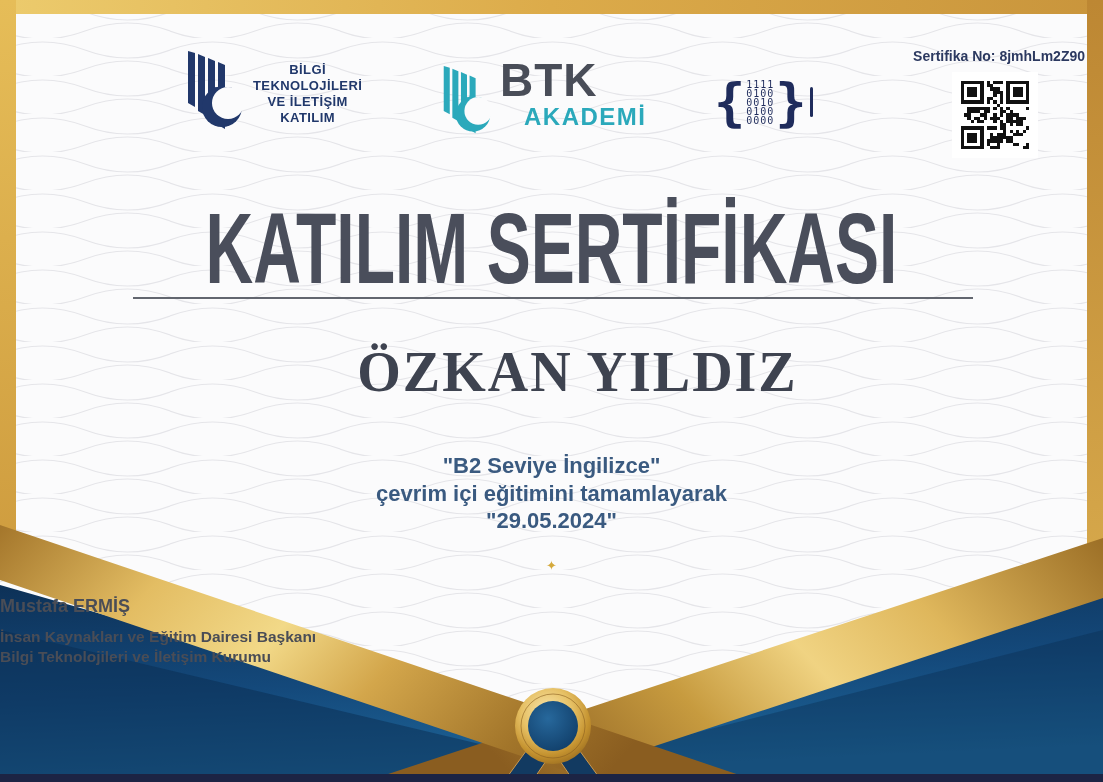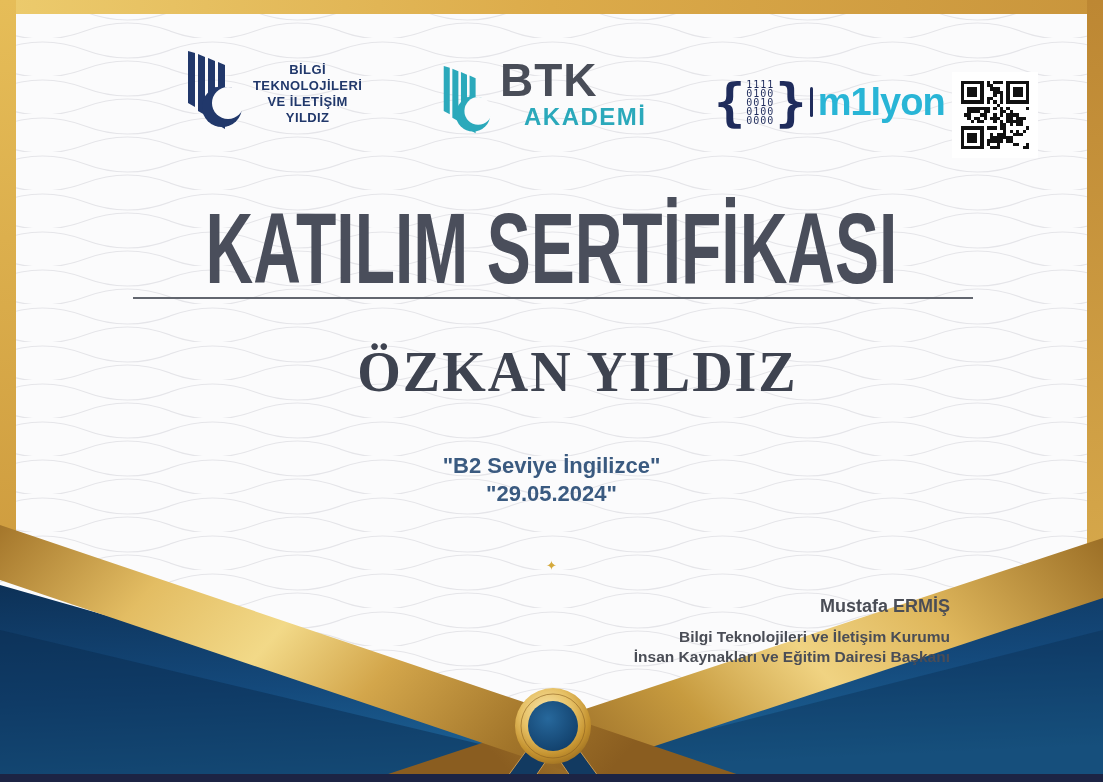--- a/index.html
+++ b/index.html
@@ -37,21 +37,21 @@
   .qr-pad svg{position:absolute;left:9px;top:9px;}
   
   .title{left:0;top:198px;width:1103px;text-align:center;font-size:100px;line-height:100px;
       font-weight:700;color:#4a4e5b;transform:scaleX(.66);letter-spacing:0;}
   .title-underline{left:133px;top:297px;width:840px;border-top:2px solid #62666f;}
   .name{left:0;top:340px;width:1103px;text-align:center;font-family:"Liberation Serif",serif;
       font-size:56px;font-weight:600;letter-spacing:2px;color:#3e4350;padding-left:26px;}
   .body-text{left:0;top:452px;width:1103px;text-align:center;font-size:22px;font-weight:700;
       color:#3a5a80;line-height:27.5px;}
   .star{left:0;top:558px;width:1103px;text-align:center;font-size:13px;color:#d4a93c;}
-  .sig{left:0;top:596px;width:950px;text-align:right;color:#4a4d56;}
+  .sig{left:0;top:596px;width:950px;text-align:left;color:#4a4d56;}
   .sig .sig-name{font-size:18px;font-weight:700;margin-bottom:10px;}
   .sig .sig-line{font-size:15.5px;font-weight:700;line-height:20px;}
 </style>
 </head>
 <body>
 
 <div id="cert">
 
   <svg id="waves" class="abs" width="1103" height="782">
     <defs>
@@ -122,21 +122,21 @@
         <polygon points="32,17 39,20 39,84 32,80"></polygon>
         <circle cx="36" cy="62" r="20"></circle>
         <polygon points="34,34 37.5,42 46,42.5 39.5,48 41.8,56.5 34.5,51.5 27.5,56.5 29.8,48 23.5,42.5 31.8,42"></polygon>
       </g>
       <circle cx="42" cy="58" r="16" fill="#fbfbfc"></circle>
     </svg>
     <div class="txt">
       <div>BİLGİ</div>
       <div>TEKNOLOJİLERİ</div>
       <div>VE İLETİŞİM</div>
-      <div>YILDIZ</div>
+      <div>KATILIM</div>
     </div>
   </div>
 
   <div class="abs content akademi-logo">
     <svg width="50" height="88" viewBox="0 0 58 100">
       <g fill="#2ba9bb">
         <polygon points="2,6 9,8 9,62 2,58"></polygon>
         <polygon points="12,9 19,12 19,70 12,66"></polygon>
         <polygon points="22,13 29,16 29,78 22,74"></polygon>
         <polygon points="32,17 39,20 39,84 32,80"></polygon>
@@ -155,23 +155,23 @@
     <div class="brace">{</div>
     <div class="bits">
       <div>1111</div>
       <div>0100</div>
       <div>0010</div>
       <div>0100</div>
       <div>0000</div>
     </div>
     <div class="brace">}</div>
     <div class="vbar"></div>
-    <div class="word">m1lyon</div>
-  </div>
-
+  </div>
+
+  <div class="abs content serial">Sertifika No: 8jmhLm2Z90</div>
 
   <div class="abs content qr-pad">
     <svg id="qr-svg" width="68" height="68" viewBox="0 0 21 21" shape-rendering="crispEdges">
         <rect x="8" y="0" width="1" height="1" fill="#111"></rect>
         <rect x="10" y="0" width="1" height="1" fill="#111"></rect>
         <rect x="11" y="0" width="1" height="1" fill="#111"></rect>
         <rect x="12" y="0" width="1" height="1" fill="#111"></rect>
         <rect x="8" y="1" width="1" height="1" fill="#111"></rect>
         <rect x="9" y="1" width="1" height="1" fill="#111"></rect>
         <rect x="9" y="2" width="1" height="1" fill="#111"></rect>
@@ -299,24 +299,25 @@
       </svg>
   </div>
 
   <div class="abs content title">KATILIM SERTİFİKASI</div>
   <div class="abs content title-underline"></div>
 
   <div class="abs content name">ÖZKAN YILDIZ</div>
 
   <div class="abs content body-text">
     <div>"B2 Seviye İngilizce"</div>
+    <div>çevrim içi eğitimini tamamlayarak</div>
     <div>"29.05.2024"</div>
   </div>
 
   <div class="abs content star">✦</div>
 
   <div class="abs content sig">
     <div class="sig-name">Mustafa ERMİŞ</div>
+    <div class="sig-line">İnsan Kaynakları ve Eğitim Dairesi Başkanı</div>
     <div class="sig-line">Bilgi Teknolojileri ve İletişim Kurumu</div>
-    <div class="sig-line">İnsan Kaynakları ve Eğitim Dairesi Başkanı</div>
   </div>
 
 </div>
 
 </body></html>

